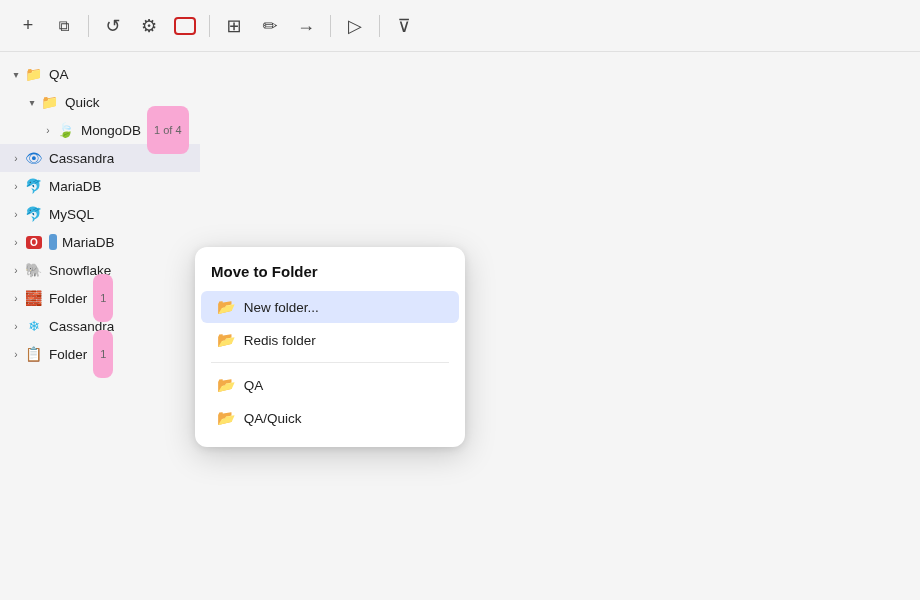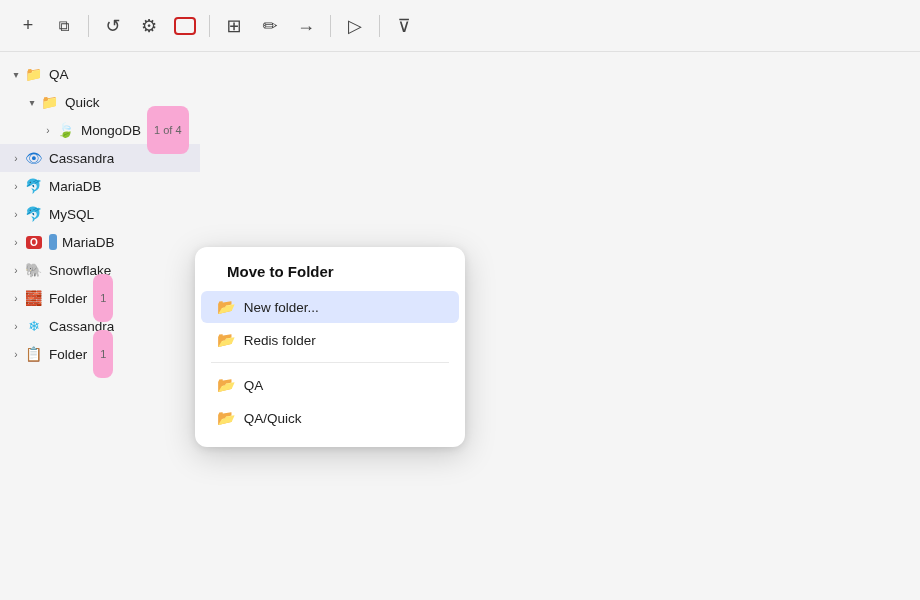--- a/index.html
+++ b/index.html
@@ -128,21 +128,20 @@
       box-shadow: 0 8px 32px rgba(0,0,0,0.18), 0 2px 8px rgba(0,0,0,0.10);
       padding: 16px 0 12px 0;
       pointer-events: all;
       z-index: 20;
     }
     .popup-title {
       font-size: 15px;
       font-weight: 700;
       color: #111;
       padding: 0 16px 10px 16px;
-      margin-left: 16px;
     }
     .popup-item {
       display: flex;
       align-items: center;
       padding: 7px 16px;
       font-size: 13.5px;
       color: #222;
       cursor: pointer;
       border-radius: 6px;
       margin: 1px 6px;

